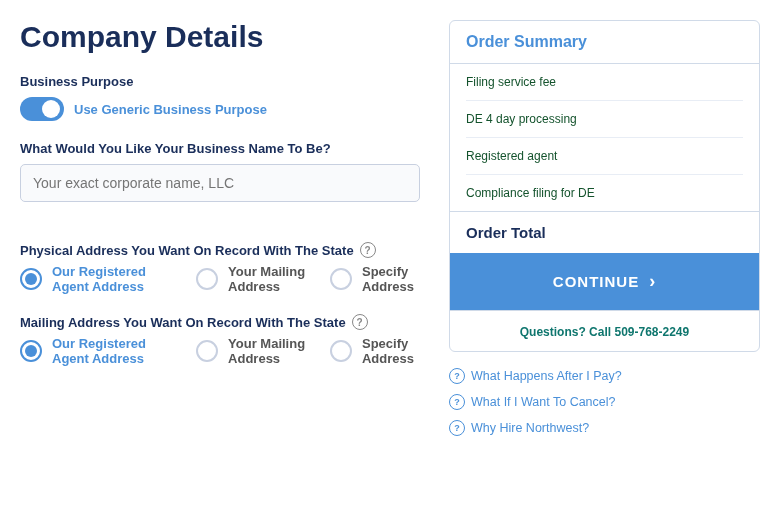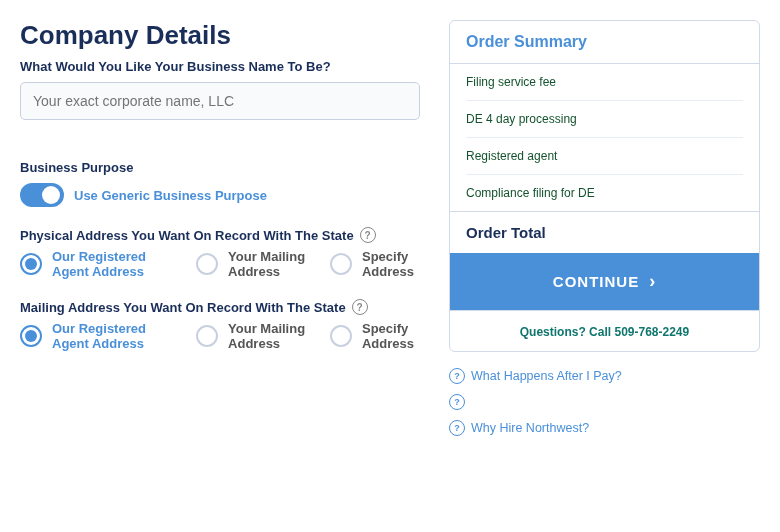--- a/index.html
+++ b/index.html
@@ -18,24 +18,24 @@
       gap: 20px;
     }
 
     
     .left-col {
       flex: 1;
       min-width: 0;
     }
 
     .page-title {
-      font-size: 26px;
+      font-size: 30px;
       font-weight: 700;
       color: #1a2e5a;
-      margin-bottom: 8px;
+      margin-bottom: 20px;
     }
 
     .section-label {
       font-size: 13px;
       font-weight: 700;
       color: #1a2e5a;
       margin-bottom: 8px;
     }
 
     .business-name-input {
@@ -283,34 +283,34 @@
   </style>
 </head>
 <body>
 
 <div class="layout">
 
   <div class="left-col">
     <h1 class="page-title">Company Details</h1>
 
     <div class="section-block">
-      <div class="section-label">What Would You Like Your Business Name To Be?</div>
-      <input class="business-name-input" type="text" placeholder="Your exact corporate name, LLC" style="">
-    </div>
-
-    <div class="section-block">
       <div class="section-label">Business Purpose</div>
       <div class="toggle-row">
         <div class="toggle-switch">
           <div class="toggle-track">
             <div class="toggle-thumb"></div>
           </div>
         </div>
         <span class="toggle-label">Use Generic Business Purpose</span>
       </div>
+    </div>
+
+    <div class="section-block">
+      <div class="section-label">What Would You Like Your Business Name To Be?</div>
+      <input class="business-name-input" type="text" placeholder="Your exact corporate name, LLC" style="">
     </div>
 
     <div class="section-block">
       <div class="subsection-label">
         <span>Physical Address You Want On Record With The State</span>
         <span class="help-icon">?</span>
       </div>
       <div class="radio-group">
         <div class="radio-item">
           <div class="radio-outer selected">
@@ -376,20 +376,21 @@
       </div>
     </div>
 
     <div class="faq-links">
       <a class="faq-link" href="#">
         <span class="faq-icon">?</span>
         <span>What Happens After I Pay?</span>
       </a>
       <a class="faq-link" href="#">
         <span class="faq-icon">?</span>
+        <span>What If I Want To Cancel?</span>
       </a>
       <a class="faq-link" href="#">
         <span class="faq-icon">?</span>
         <span>Why Hire Northwest?</span>
       </a>
     </div>
   </div>
 </div>
 
 </body></html>

